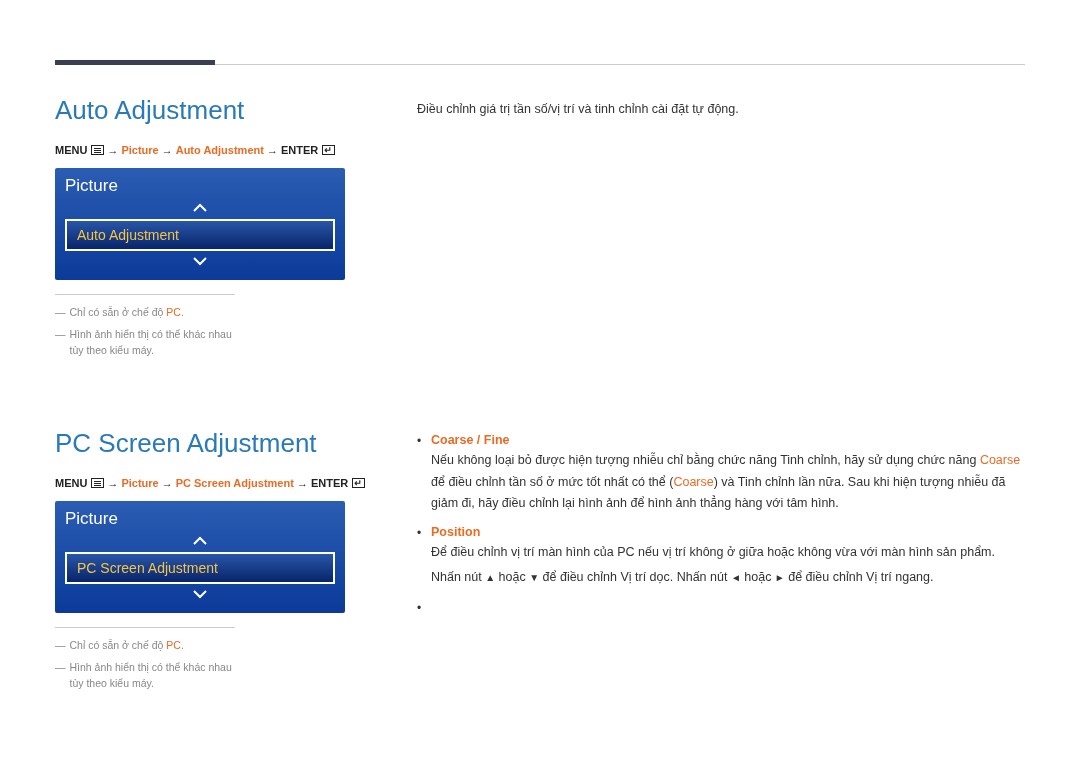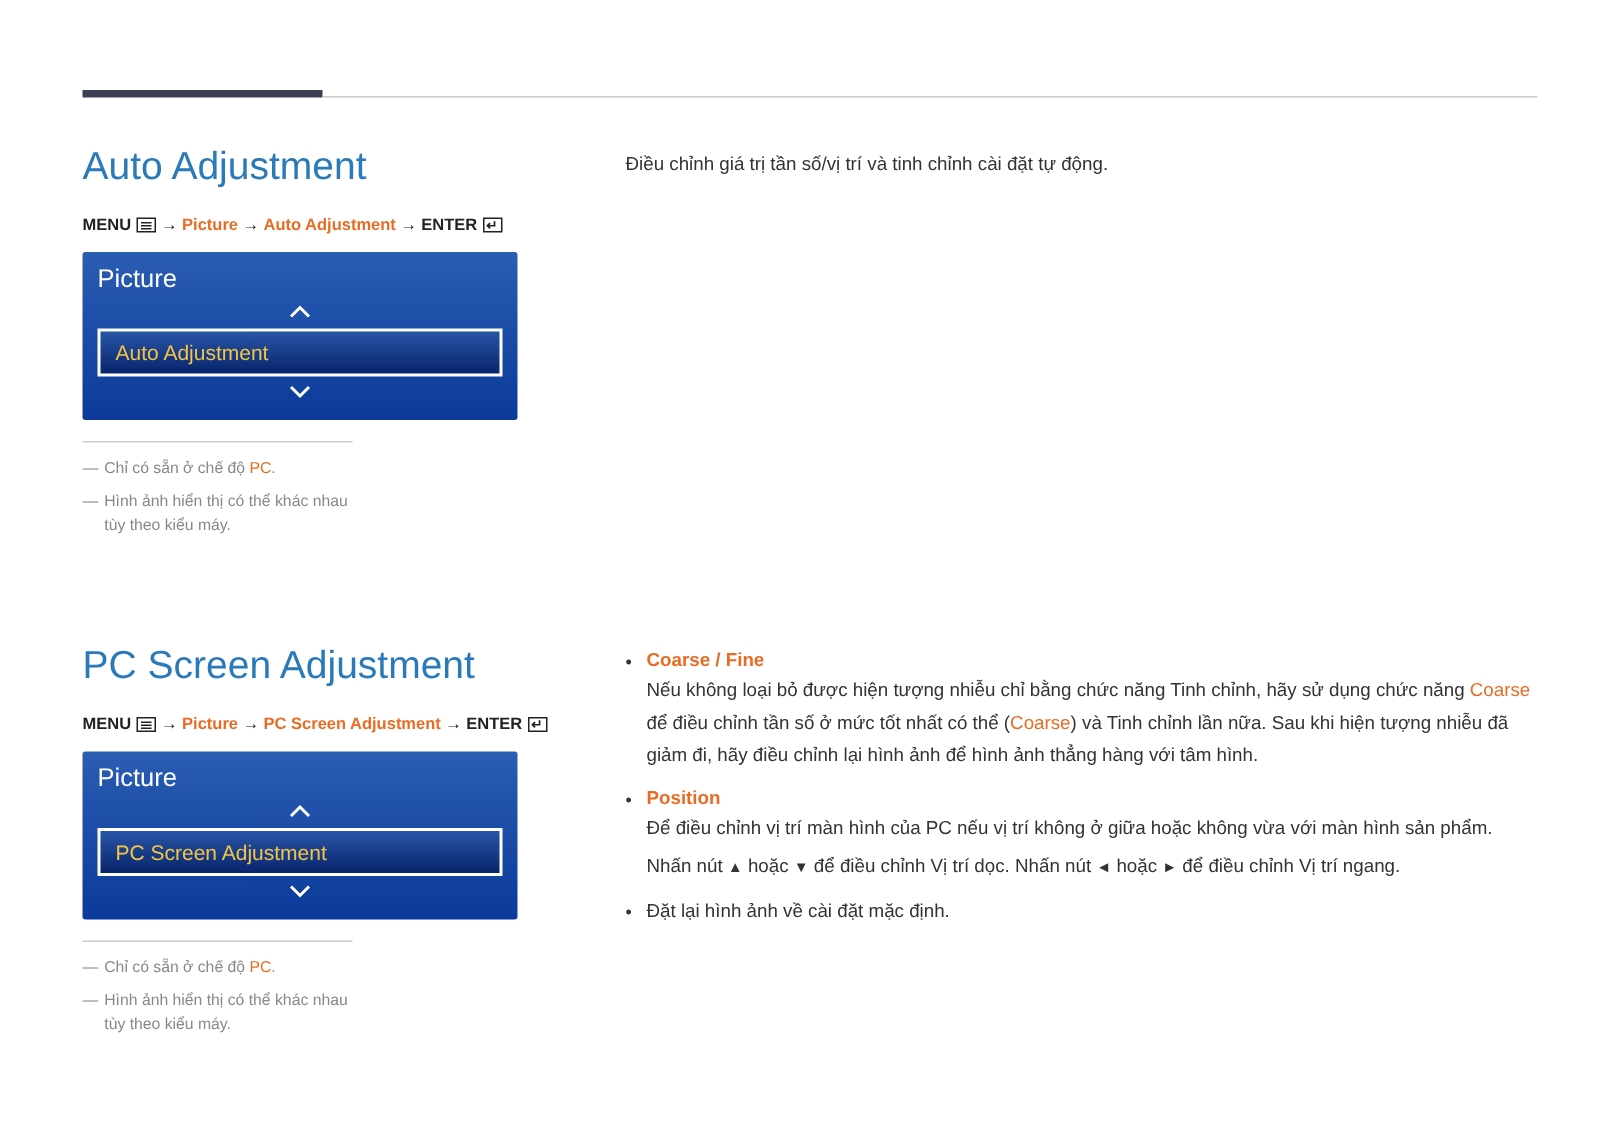--- a/index.html
+++ b/index.html
@@ -290,19 +290,18 @@
           <div class="bullet-para">Để điều chỉnh vị trí màn hình của PC nếu vị trí không ở giữa hoặc không vừa với màn hình sản phẩm.</div>
           <div class="bullet-para">
             <span>Nhấn nút </span><span class="tri">▲</span><span> hoặc </span><span class="tri">▼</span><span> để điều chỉnh Vị trí dọc. Nhấn nút </span><span class="tri">◄</span><span> hoặc </span><span class="tri">►</span><span> để điều chỉnh Vị trí ngang.</span>
           </div>
         </div>
       </div>
 
       <div class="bullet-item">
         <div class="dot">•</div>
         <div class="content">
-          <div class="bullet-para">Đặt lại hình ảnh về cài đặt mặc định.</div>
         </div>
       </div>
 
     </div>
   </div>
 </div>
 
 </body></html>

